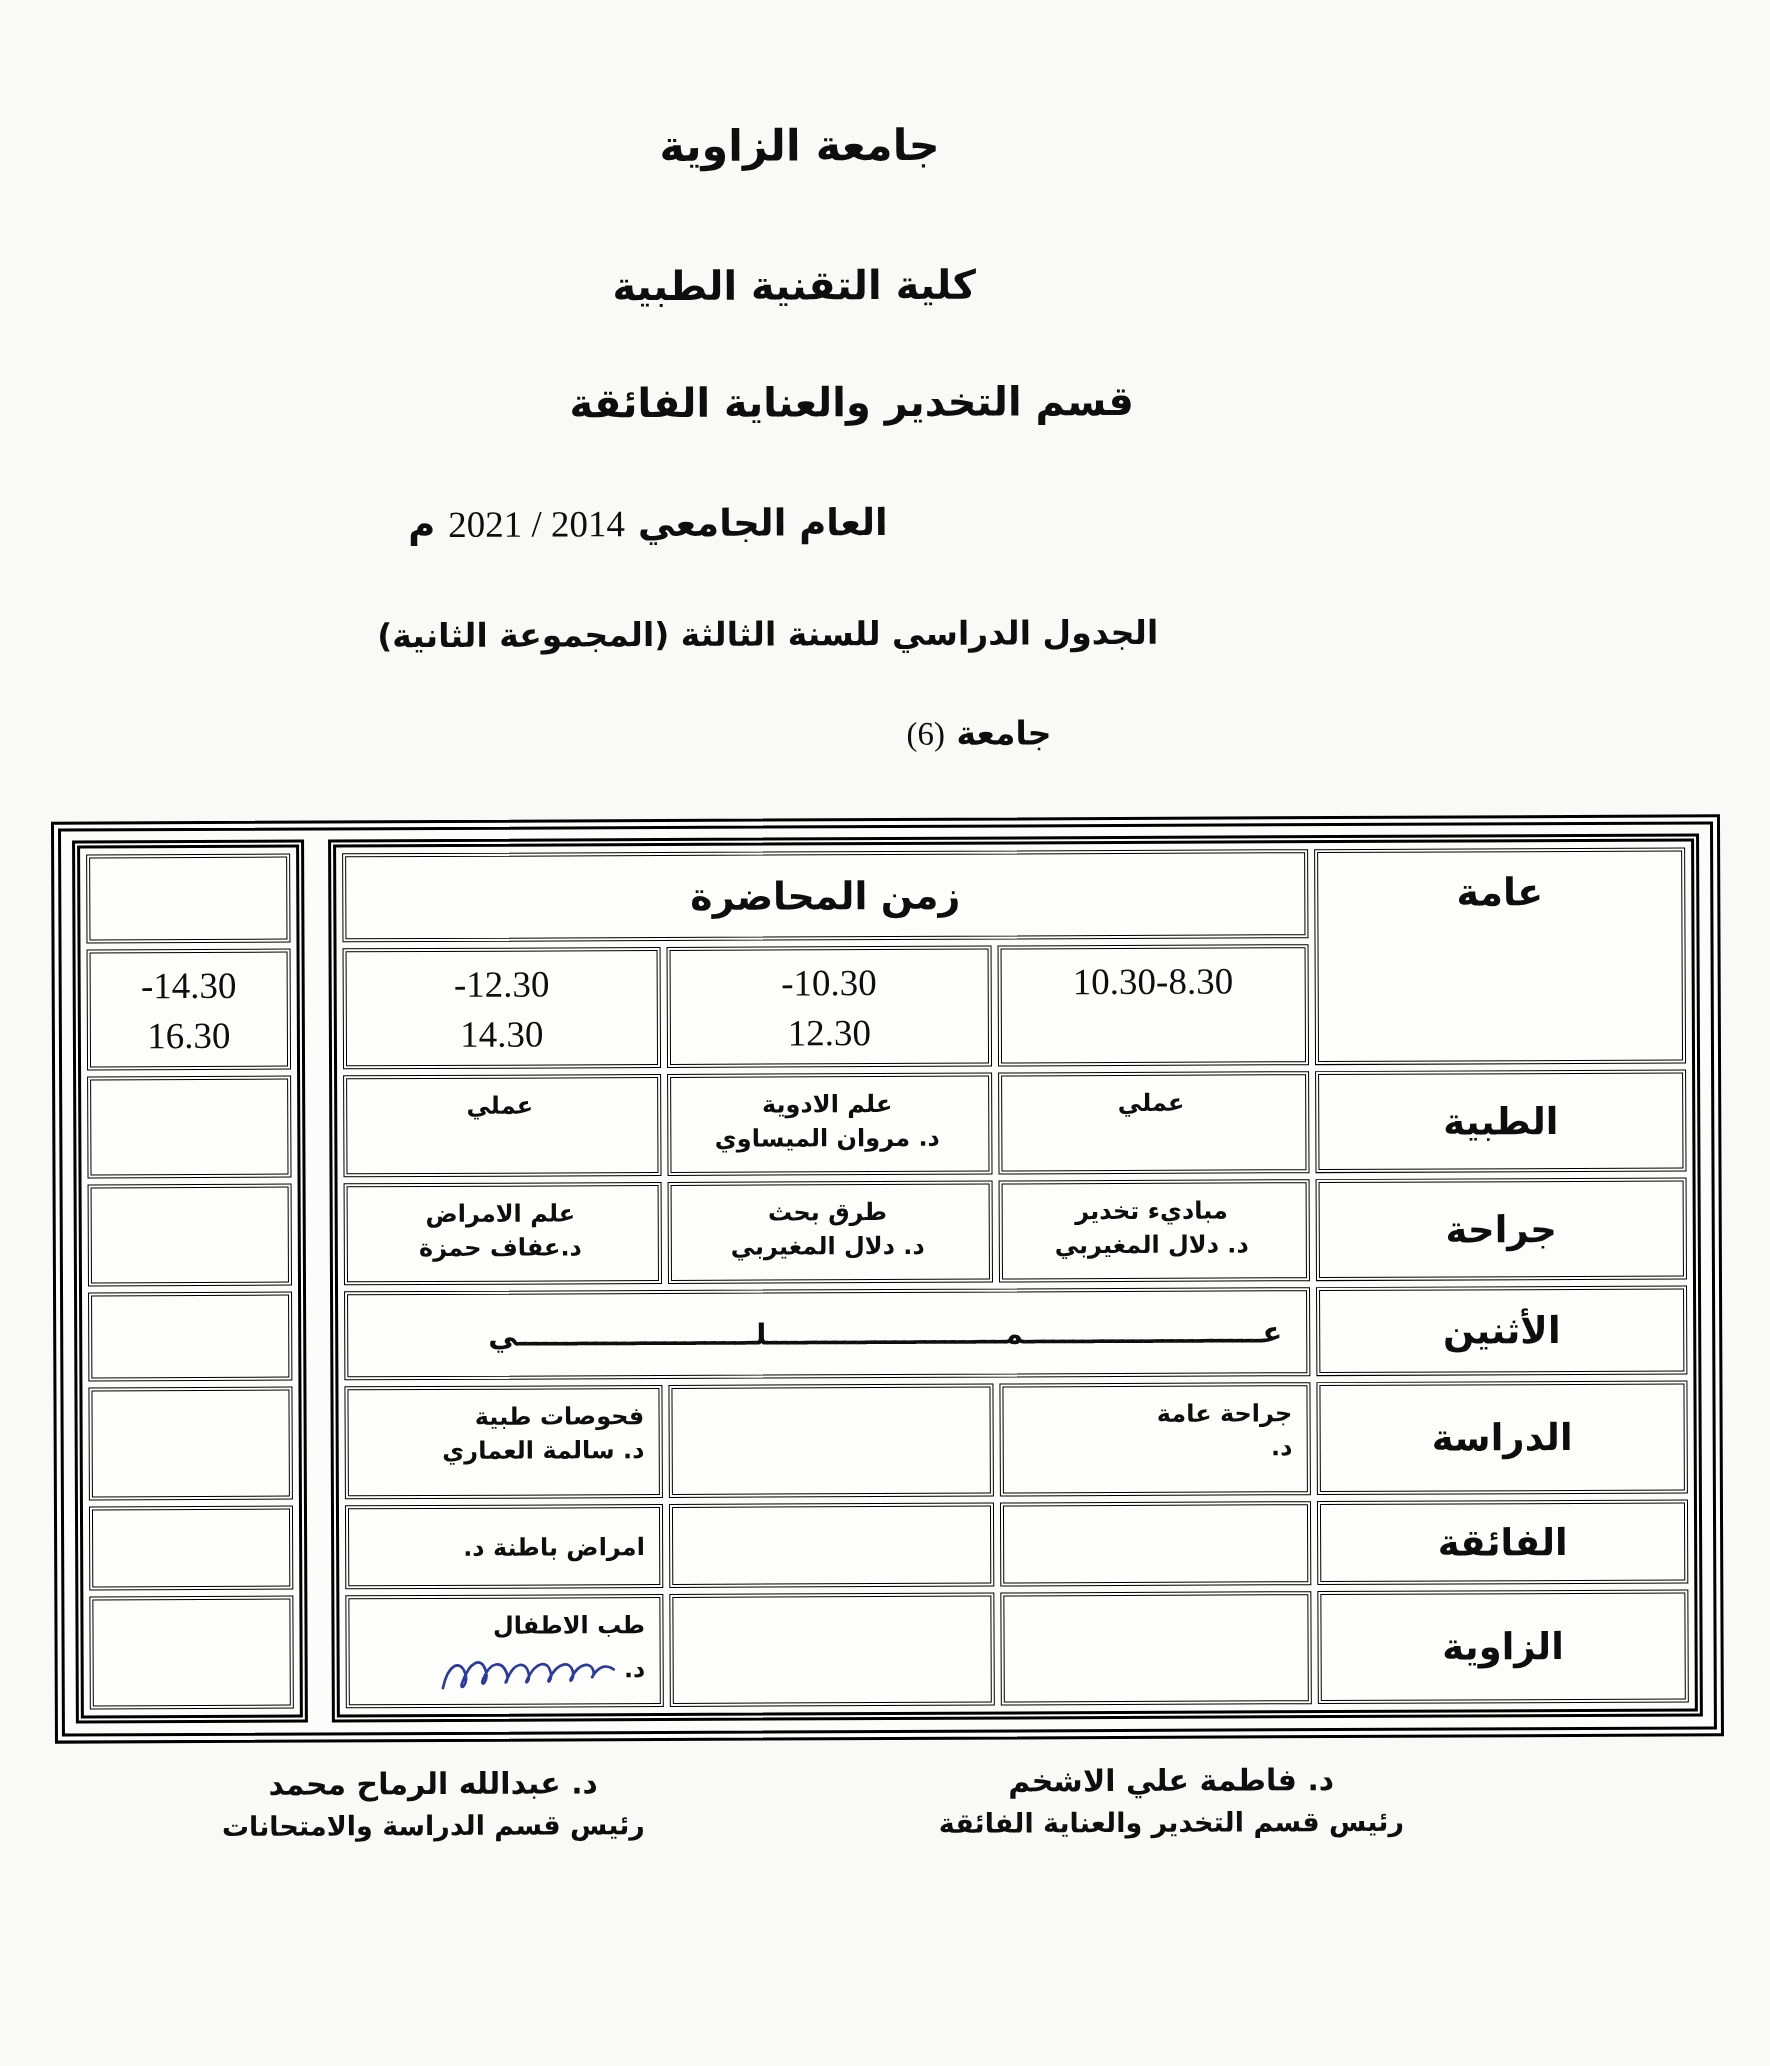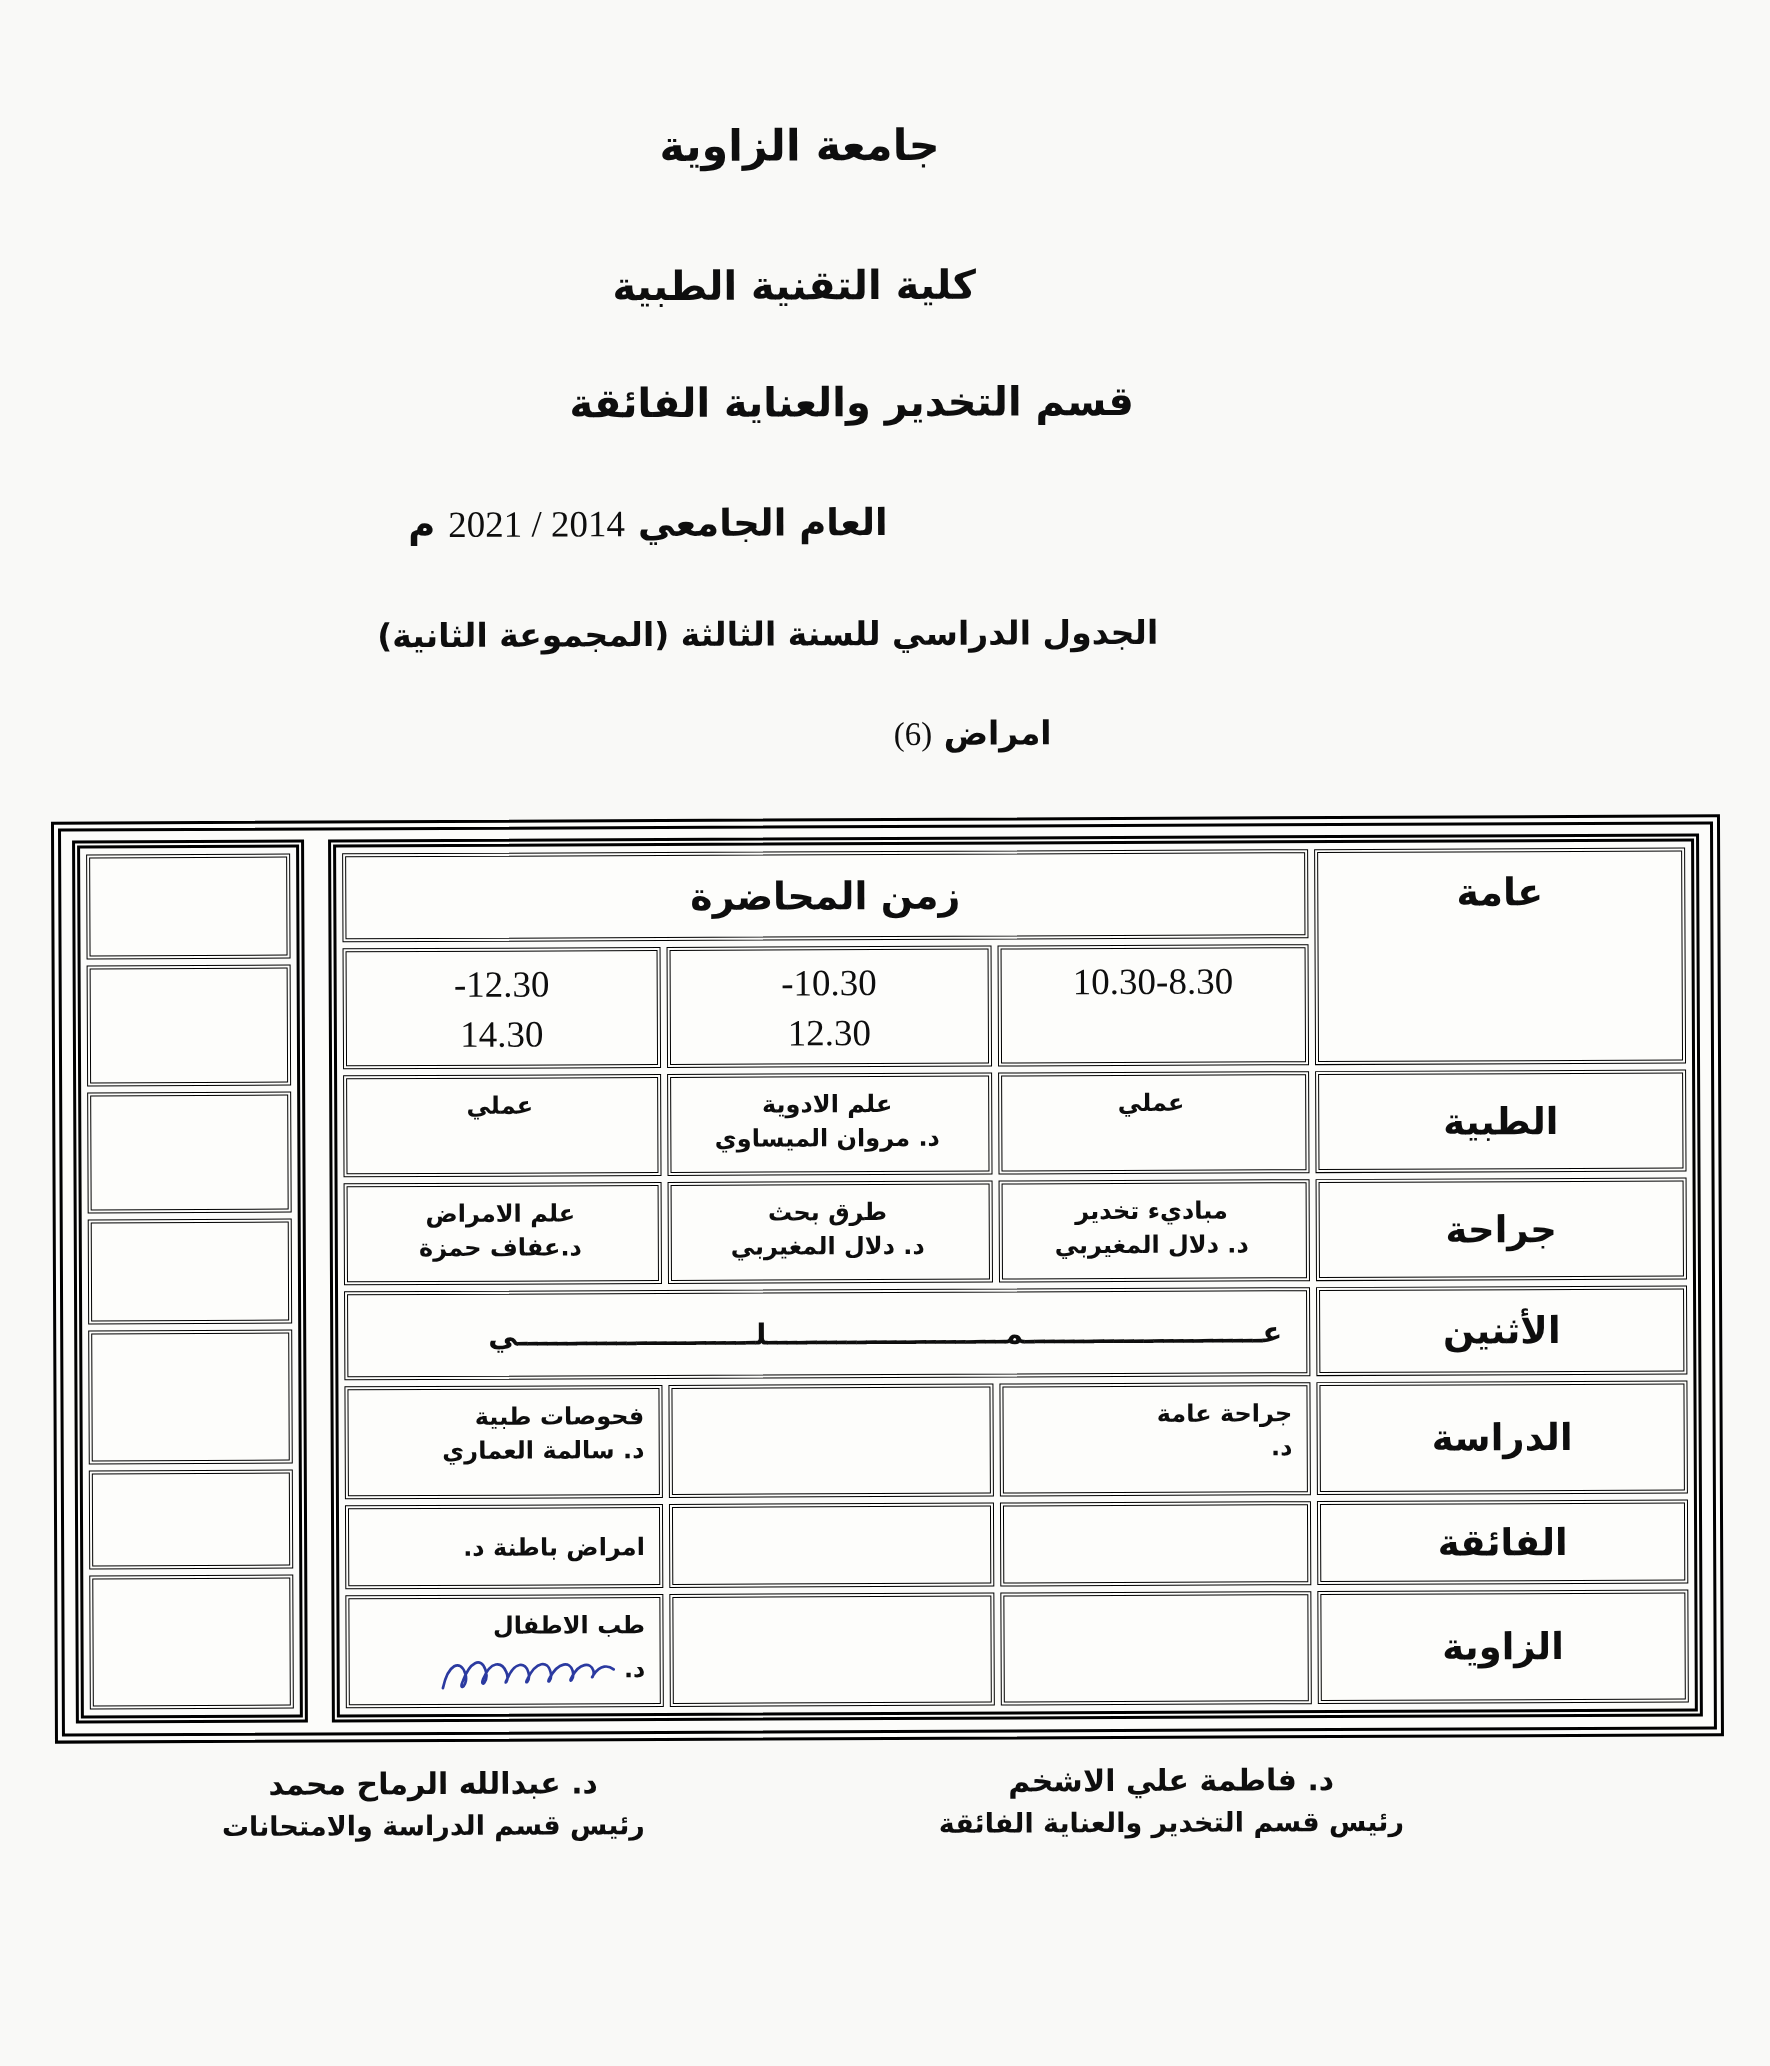--- a/index.html
+++ b/index.html
@@ -93,21 +93,21 @@
 
   <div class="hline t-year">
     <span>العام الجامعي</span>
     <span class="num">2014 / 2021</span>
     <span>م</span>
   </div>
 
   <div class="hline t-sched">الجدول الدراسي للسنة الثالثة (المجموعة الثانية)</div>
 
   <div class="hline t-hall">
-    <span>امراض</span>
+    <span>جامعة</span>
     <span class="num">(6)</span>
   </div>
 
   <div class="frame">
 
     <table class="main-tbl" dir="rtl">
       <colgroup>
         <col style="width:28%">
           <col style="width:23.5%">
           <col style="width:24.5%">
@@ -211,20 +211,26 @@
       </tr>
     </tbody>
       </table>
 
     <div class="strip-wrap">
       <table class="strip-tbl" dir="rtl">
         <tbody>
             <tr class="r-head">
               <td></td>
             </tr>
+        <tr class="r-time">
+          <td class="time-cell">
+            <span class="num">-14.30</span>
+            <span class="num">16.30</span>
+          </td>
+        </tr>
         <tr class="r-sat">
               <td></td>
             </tr>
         <tr class="r-sun">
               <td></td>
             </tr>
         <tr class="r-mon">
               <td></td>
             </tr>
         <tr class="r-tue">

